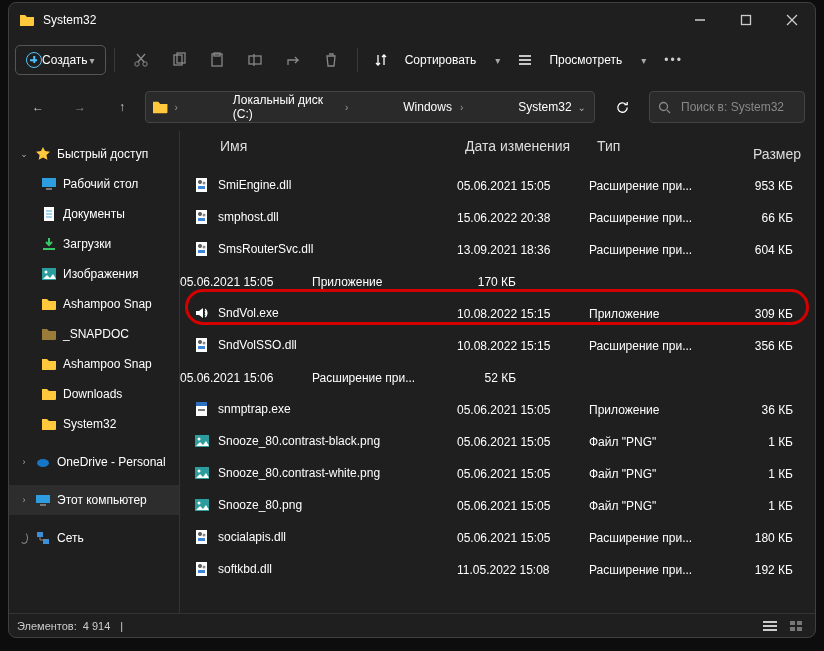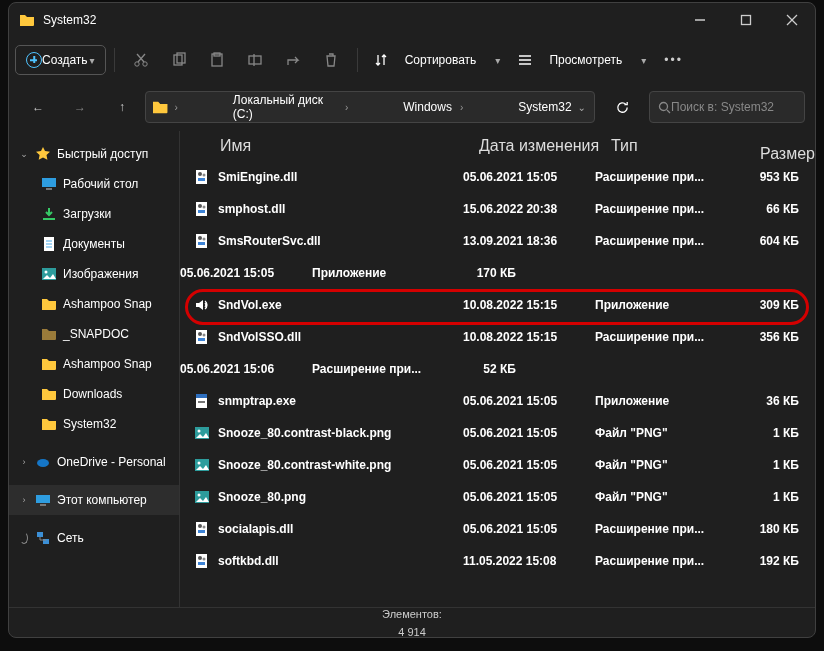--- a/index.html
+++ b/index.html
@@ -28,52 +28,52 @@
 
 
 .navbar { height:48px; display:flex; align-items:center; padding:0 10px; gap:4px; }
 .nav-btn { width:38px; height:36px; display:flex; align-items:center; justify-content:center; color:#ccc; }
 .crumb-wrap { flex:1; height:32px; border:1px solid #444; border-radius:4px; background:#2a2a2a; display:flex; align-items:center; padding:0 4px; overflow:hidden; }
 .crumb-wrap .fld { width:18px; height:18px; margin:0 4px 0 2px; }
 .crumb-item { padding:0 6px; color:#fff; font-size:12px;margin-left:47px; }
 .crumb-sep { color:#999; font-size:10px; padding:0 2px; }
 .crumb-dd { margin-left:auto; margin-right:4px; color:#aaa; font-size:10px; }
 .refresh { width:38px; height:36px; display:flex; align-items:center; justify-content:center; margin:0 4px; color:#fff; }
-.searchbox { width:156px; height:32px; border:1px solid #444; border-radius:4px; background:#2a2a2a; display:flex; align-items:center; padding:0 8px; color:#888; gap:0; font-size:12px; }
+.searchbox { width:156px; height:32px; border:1px solid #444; border-radius:4px; background:#2a2a2a; display:flex; align-items:center; padding:0 8px; color:#888; gap:10px; font-size:12px; }
 
 
 .body { flex:1; display:flex; overflow:hidden; }
 .sidebar { width:170px; background:#1f1f1f; overflow-y:hidden; padding-top:8px; }
 .side-item { display:flex; align-items:center; height:30px; padding:0 4px 0 10px; gap:6px; color:#fff; font-size:12px; white-space:nowrap; overflow:hidden; }
 .side-item .exp { width:10px; color:#aaa; font-size:9px; text-align:center; }
 .side-item.ind1 { padding-left:32px; }
 .side-item.sel { background:#2d2d2d; }
 .spin { width:14px; height:14px; display:inline-block; position:relative; }
 .spin:before { content:""; position:absolute; inset:1px; border:1.5px solid #888; border-top-color:transparent; border-left-color:transparent; border-radius:50%;}
 
 
 .content { flex:1; display:flex; flex-direction:column; background:#1f1f1f; border-left:1px solid #333; position:relative; }
-.cols { display:flex; height:30px; align-items:center; color:#ddd; font-size:16px; }
+.cols { display:flex; height:30px; align-items:center; color:#ddd; font-size:14px; padding-right:14px; }
 .c-name { flex:1; padding-left:40px; }
 .c-date { width:132px; }
 .c-type { width:132px; }
 .c-size { width:72px; text-align:right;margin-top:16px; }
 .rows { flex:1; overflow:hidden; position:relative; }
-.row { display:flex; align-items:center; height:32px; padding-right:16px; color:#fff;font-weight:bold; }
+.row { display:flex; align-items:flex-end; height:32px; padding-right:22px; color:#fff; }
 .row .r-name { flex:1; display:flex; align-items:center; gap:8px; padding-left:14px; overflow:hidden; }
 .row .r-date { width:132px; color:#fff; }
 .row .r-type { width:132px; color:#fff; white-space:nowrap; overflow:hidden; text-overflow:ellipsis; }
 .row .r-size { width:72px; text-align:right; }
 .fi { width:16px; height:16px; flex-shrink:0; }
 
 
 .hl { position:absolute; left:5px; right:6px; top:128px; height:36px; border:3px solid #d40000; border-radius:18px; pointer-events:none; z-index:5; }
 
 
-.status { height:30px; border-top:1px solid #333; display:flex; align-items:center; padding:0 8px; font-size:11px; color:#ccc; gap:6px;flex-direction:column; }
+.status { height:24px; border-top:1px solid #333; display:flex; align-items:center; padding:0 8px; font-size:11px; color:#ccc; gap:6px; }
 .status .right { margin-left:auto; display:flex; gap:4px; }
 .view-btn { width:22px; height:18px; border:none; display:flex; align-items:center; justify-content:center; color:#ccc; }
 
 
 .ico-folder { fill:#ffc83d; }
 .ico-star { fill:#ffc83d; }
 .ico-pc { fill:#2e9de0; }
 .ico-net { fill:#3b8fd6; }
 .muted { color:#888; }
 svg { display:block; }
@@ -213,33 +213,33 @@
       <div id="qitems">
           <div class="side-item ind1">
             <svg class="fi" viewBox="0 0 16 16">
               <rect x="1" y="2" width="14" height="9" fill="#2e9de0"></rect>
               <rect x="5" y="12" width="6" height="2" fill="#777"></rect>
             </svg>
             <span>Рабочий стол</span>
           </div>
           <div class="side-item ind1">
             <svg class="fi" viewBox="0 0 16 16">
-              <path d="M8 2v7m-3-3 3 3 3-3" stroke="#36c966" stroke-width="2" fill="none"></path>
-              <rect x="2" y="12" width="12" height="2" fill="#36c966"></rect>
-            </svg>
-            <span>Загрузки</span>
-          </div>
-          <div class="side-item ind1">
-            <svg class="fi" viewBox="0 0 16 16">
               <rect x="3" y="1" width="10" height="14" fill="#fff"></rect>
               <line x1="5" y1="5" x2="11" y2="5" stroke="#48a9e6"></line>
               <line x1="5" y1="8" x2="11" y2="8" stroke="#48a9e6"></line>
               <line x1="5" y1="11" x2="11" y2="11" stroke="#48a9e6"></line>
             </svg>
             <span>Документы</span>
+          </div>
+          <div class="side-item ind1">
+            <svg class="fi" viewBox="0 0 16 16">
+              <path d="M8 2v7m-3-3 3 3 3-3" stroke="#36c966" stroke-width="2" fill="none"></path>
+              <rect x="2" y="12" width="12" height="2" fill="#36c966"></rect>
+            </svg>
+            <span>Загрузки</span>
           </div>
           <div class="side-item ind1">
             <svg class="fi" viewBox="0 0 16 16">
               <rect x="1" y="2" width="14" height="12" fill="#2d9c9c"></rect>
               <circle cx="5" cy="6" r="1.5" fill="#fff"></circle>
               <path d="M2 13l4-4 3 3 3-4 3 5z" fill="#fff"></path>
             </svg>
             <span>Изображения</span>
           </div>
           <div class="side-item ind1">

